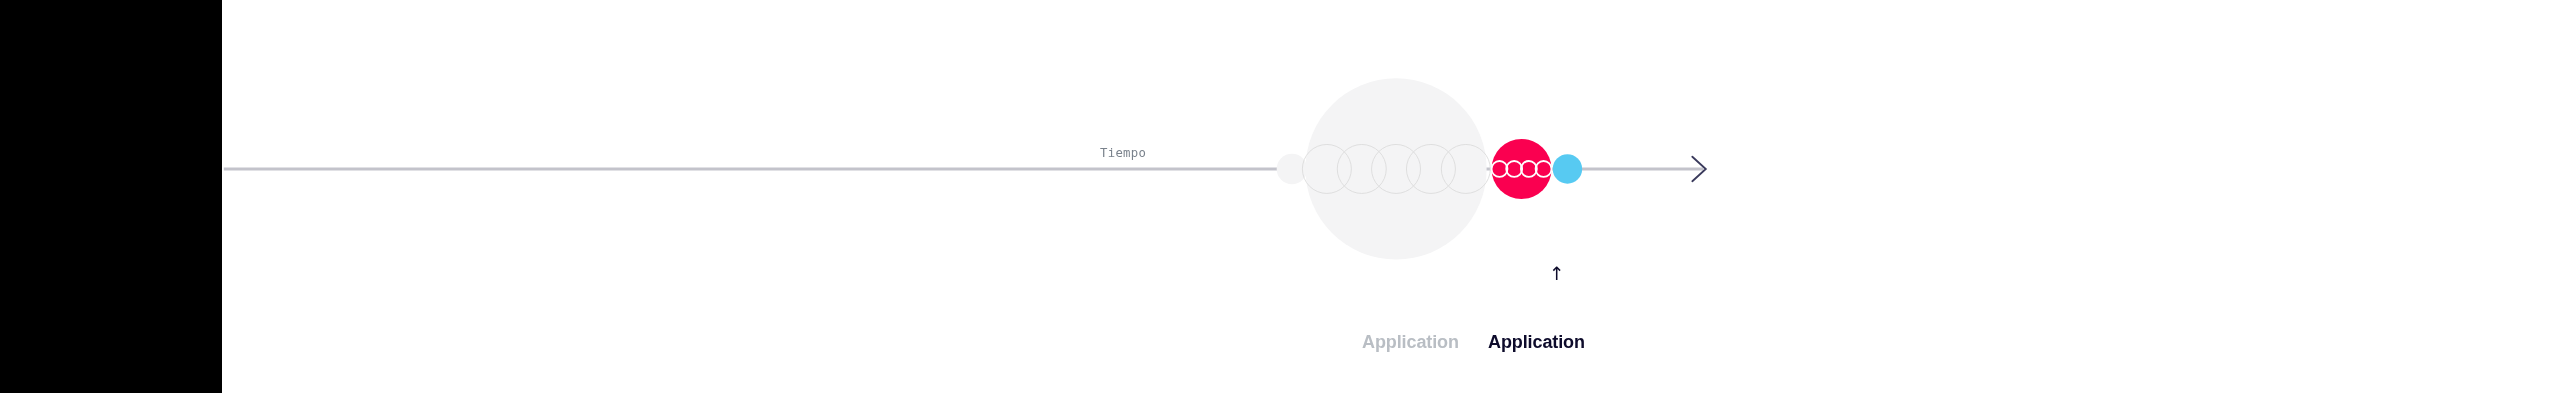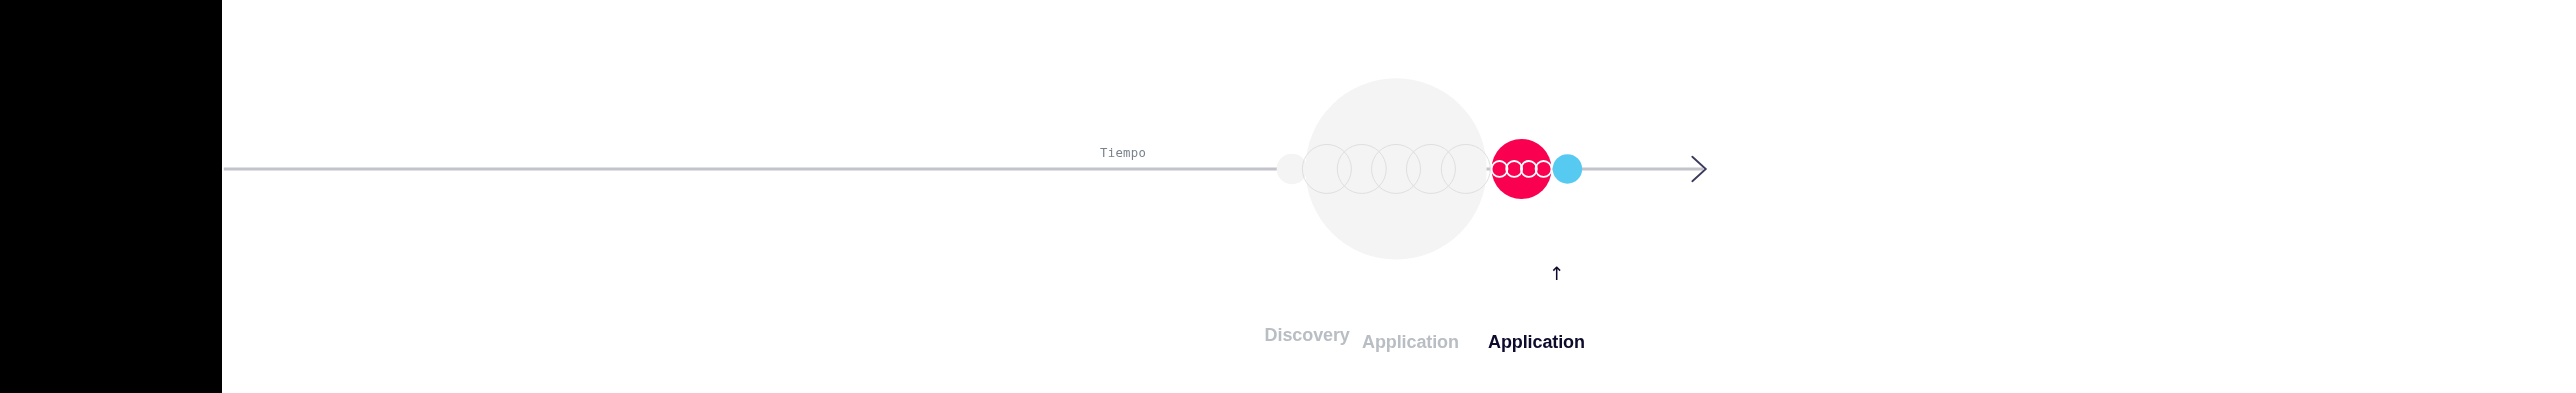--- a/index.html
+++ b/index.html
@@ -108,23 +108,20 @@
       <circle cx="2519" cy="276" r="13" fill="none" stroke="#FFFFFF" stroke-width="3"></circle>
     </g>
 
     <g>
       <circle id="support-circle" cx="2558" cy="276" r="24" fill="#57CAF2"></circle>
     </g>
   </svg>
 
   <div class="label" id="axis-caption">Tiempo</div>
 
-  <div class="label phase-label muted" id="phase-label-discovery">
-    <span>Discovery</span>
-  </div>
 
   <div class="label phase-label muted" id="phase-label-appdev">
     <div>Application</div>
     
   </div>
 
   <div class="label phase-label active" id="phase-label-ams">
     <div>Application</div>
     
   </div>

